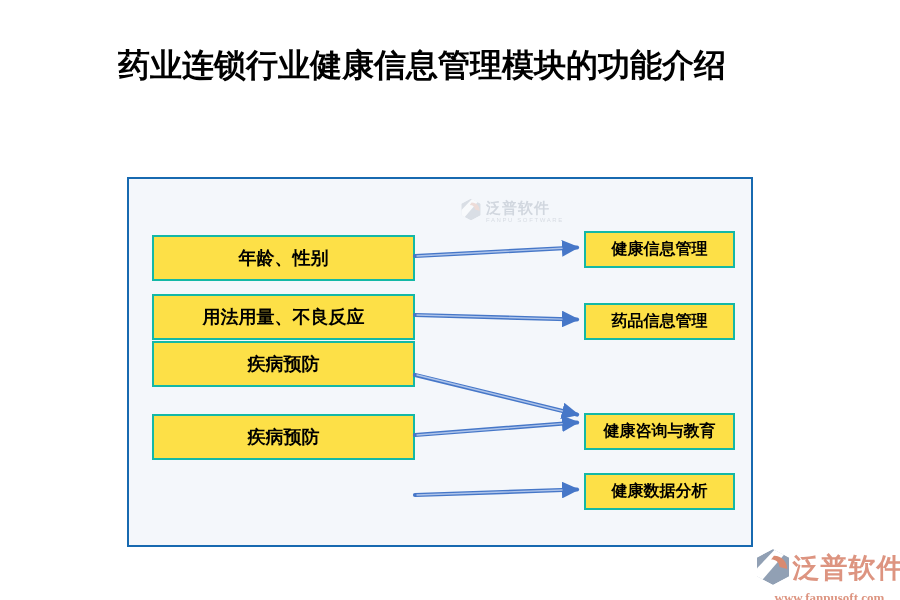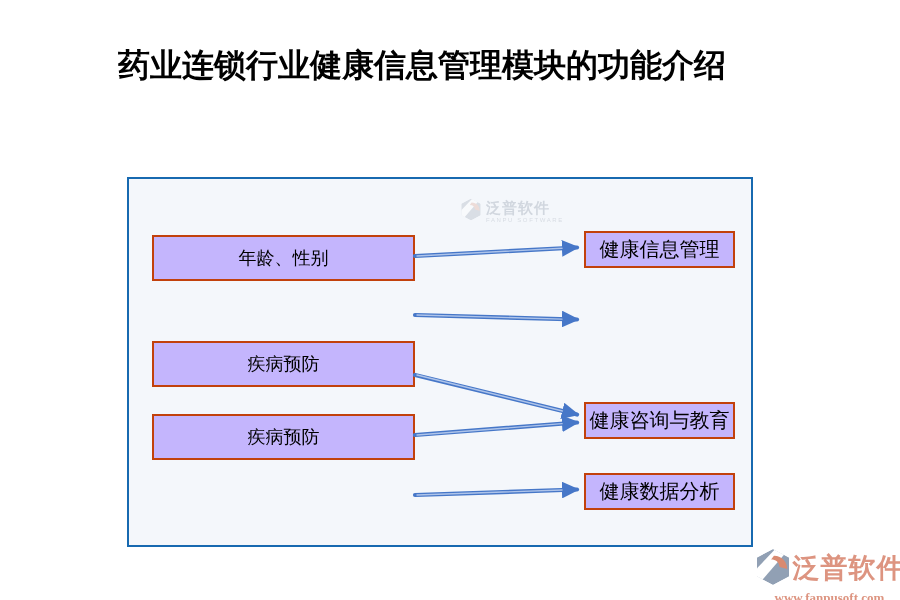--- a/index.html
+++ b/index.html
@@ -17,26 +17,26 @@
     box-sizing:border-box;border:2px solid #1769b0;background:#f4f7fb;
   }
   .watermark{
     position:absolute;left:331px;top:19px;display:flex;align-items:center;gap:4px;
     opacity:0.38;pointer-events:none;
   }
   .watermark .wm-text{display:flex;flex-direction:column;line-height:1;}
   .wm-brand{font-size:15px;font-weight:bold;color:#9aa4b2;letter-spacing:1px;}
   .wm-sub{font-size:6px;color:#a8b0bc;letter-spacing:1.6px;margin-top:2px;}
   .node{
-    position:absolute;box-sizing:border-box;background:#c4b5fd;border:2px solid #c2410c;
+    position:absolute;box-sizing:border-box;background:#fde047;border:2px solid #14b8a6;
     display:flex;align-items:center;justify-content:center;
-    color:#000000;font-weight:normal;white-space:nowrap;
+    color:#000000;font-weight:bold;white-space:nowrap;
   }
   .node-left{left:23px;width:263px;height:46px;font-size:18px;}
-  .node-right{left:455px;width:151px;height:37px;font-size:20px;}
+  .node-right{left:455px;width:151px;height:37px;font-size:16px;}
   #connector-layer{position:absolute;left:0;top:0;width:900px;height:600px;pointer-events:none;}
   .footer-logo{
     position:absolute;left:762px;top:548px;width:135px;
     display:flex;flex-direction:column;align-items:center;line-height:1;
   }
   .footer-top{display:flex;align-items:center;gap:2px;}
   .fl-brand{font-size:27px;font-weight:bold;color:#dd9480;white-space:nowrap;letter-spacing:1px;}
   .fl-url{
     font-family:"Liberation Serif","DejaVu Serif",serif;
     font-size:13px;font-weight:bold;color:#dd9480;margin-top:2px;white-space:nowrap;
@@ -66,25 +66,27 @@
           </g>
         </svg>
       </span>
       <span class="wm-text">
         <span class="wm-brand">泛普软件</span>
         <span class="wm-sub">FANPU SOFTWARE</span>
       </span>
     </div>
 
     <div class="node node-left" style="top:56px">年龄、性别</div>
+    <div class="node node-left" style="top:115px">用法用量、不良反应</div>
     <div class="node node-left" style="top:162px">疾病预防</div>
     <div class="node node-left" style="top:235px">疾病预防</div>
 
     <div class="node node-right" style="top:52px">健康信息管理</div>
-    <div class="node node-right" style="top:223px">健康咨询与教育</div>
+    <div class="node node-right" style="top:124px">药品信息管理</div>
+    <div class="node node-right" style="top:234px">健康咨询与教育</div>
     <div class="node node-right" style="top:294px">健康数据分析</div>
   </div>
 
   <svg id="connector-layer">
     <defs>
       <marker id="arrowhead" markerWidth="4.2" markerHeight="4" refX="3.6" refY="2" orient="auto" markerUnits="strokeWidth">
         <path d="M0,0 L4.2,2 L0,4 Z" fill="#4677c8"></path>
       </marker>
     </defs>
     <g id="arrow-group">

